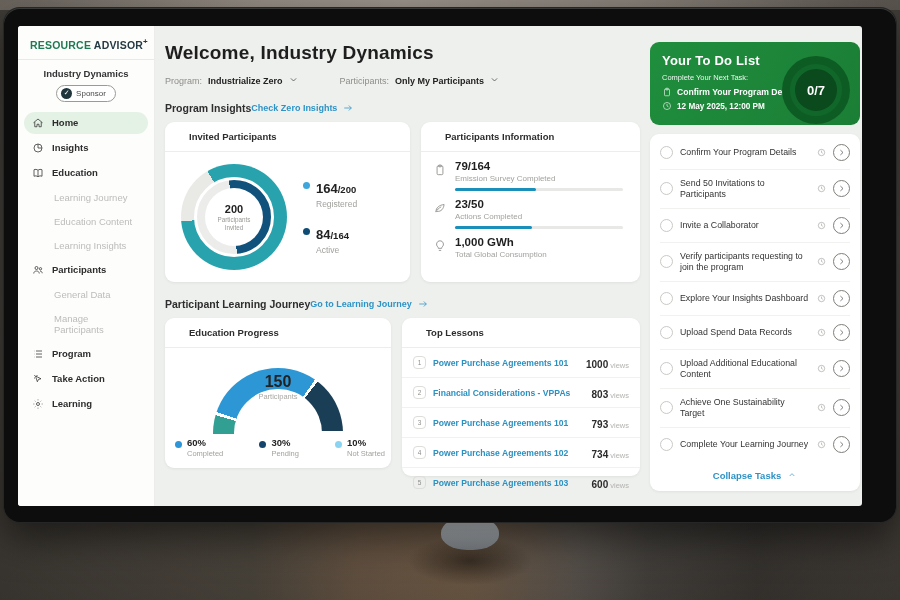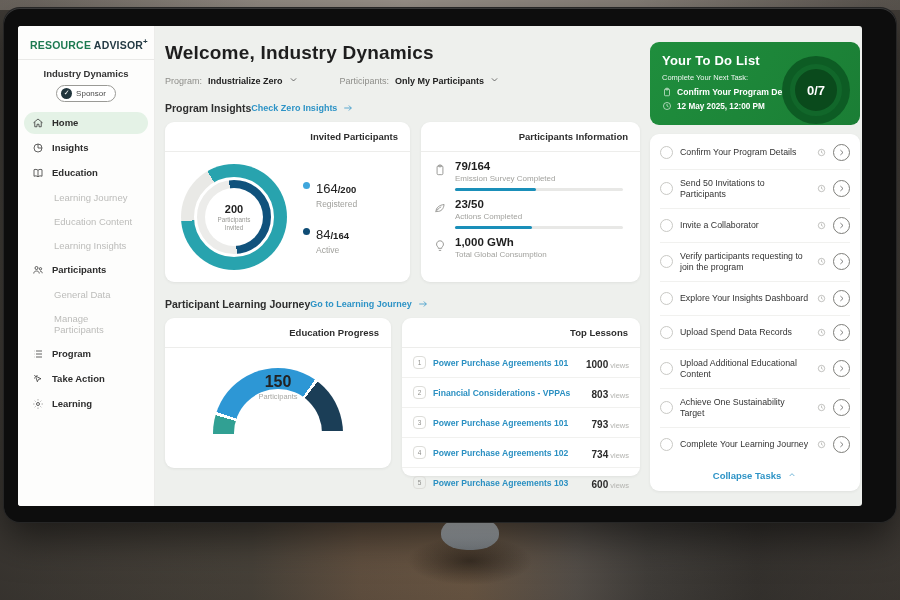--- a/index.html
+++ b/index.html
@@ -48,39 +48,39 @@
   .f-label { color:#8e8e8a; }
   .f-value { font-weight:bold; color:#222; }
   .chev svg { width:9px; height:9px; stroke:#444; fill:none; stroke-width:2; }
   .sec-row { display:flex; align-items:center; margin-top:16px; }
   .sec-title { font-size:10.5px; font-weight:bold; color:#2e2e2e; }
   .sec-link { display:flex; align-items:center; gap:5px; color:#2d93c6; font-weight:bold; font-size:9px; cursor:pointer; }
   .sec-link svg { width:12px; height:10px; stroke:#2d93c6; fill:none; stroke-width:1.8; }
 
   .cards-row { display:flex; gap:11px; margin-top:8px; }
   .card { background:#fff; border-radius:9px; box-shadow:0 1px 3px rgba(40,40,40,.07); }
-  .card-h { padding:9px 12px; font-size:9.5px; font-weight:bold; color:#2d2d2d; border-bottom:1px solid #ededeb;text-align:right; }
+  .card-h { padding:9px 24px; font-size:9.5px; font-weight:bold; color:#2d2d2d; border-bottom:1px solid #ededeb; }
 
   
   .card-invited { width:245px; height:160px; }
   .inv-body { display:flex; align-items:center; padding:12px 10px 0 16px; gap:16px; }
   .donut { position:relative; width:106px; height:106px; border-radius:50%;
     background: conic-gradient(from 330deg, #28a3ae 0 82%, #e9e9e6 82% 100%); }
   .donut-inner { position:absolute; inset:13px; border-radius:50%; border:3px solid #fff;
     background: conic-gradient(from 352deg, #10527c 0 51%, #ececea 51% 100%); }
   .donut-hole { position:absolute; inset:24px; border-radius:50%; background:#fff;
     display:flex; flex-direction:column; align-items:center; justify-content:center; text-align:center; }
   .donut-hole .dv { font-size:11px; font-weight:bold; color:#222; }
   .donut-hole .dl { font-size:6.3px; color:#9a9a96; line-height:1.25; margin-top:1px; width:44px; }
   .legend-col { display:flex; flex-direction:column; gap:16px; }
   .leg-item { display:flex; gap:6px; align-items:flex-start; }
   .dot { width:7px; height:7px; border-radius:50%; margin-top:3px; flex:0 0 auto; }
   .dot-sky { background:#3fa6dc; } .dot-navy { background:#0f4c75; }
   .dot-blue { background:#2e96d6; } .dot-dark { background:#16456b; } .dot-light { background:#8ad4f2; }
-  .leg-val { font-size:13px; font-weight:normal; color:#222; line-height:1; }
+  .leg-val { font-size:13px; font-weight:bold; color:#222; line-height:1; }
   .leg-suf { font-size:9.5px; font-weight:bold; color:#222; }
   .leg-lab { font-size:8.5px; color:#a0a09c; margin-top:2px; }
 
   
   .card-info { width:219px; height:160px; }
   .info-body { padding:8px 14px 0 12px; }
   .stat { display:flex; gap:8px; margin-bottom:7px; }
   .stat svg { width:14px; height:14px; stroke:#8e8e8a; fill:none; stroke-width:1.5; margin-top:3px; flex:0 0 auto; }
   .stat-val { font-size:11.5px; font-weight:bold; color:#1f1f1f; line-height:1.1; }
   .stat-lab { font-size:8px; color:#a2a29e; margin-top:1px; }
@@ -336,20 +336,43 @@
       <div class="card card-edu">
         <div class="card-h">Education Progress</div>
         <div class="gauge-wrap">
           <div class="gauge"></div>
           <div class="gauge-hole"></div>
         </div>
         <div class="gauge-center">
           <div class="gv">150</div>
           <div class="gl">Participants</div>
         </div>
+        <div class="edu-legend">
+          <div class="eleg">
+            <span class="dot dot-blue"></span>
+            <div>
+                  <div class="pct">60%</div>
+            <div class="lab">Completed</div>
+                </div>
+          </div>
+          <div class="eleg">
+            <span class="dot dot-dark"></span>
+            <div>
+                  <div class="pct">30%</div>
+            <div class="lab">Pending</div>
+                </div>
+          </div>
+          <div class="eleg">
+            <span class="dot dot-light"></span>
+            <div>
+                  <div class="pct">10%</div>
+            <div class="lab">Not Started</div>
+                </div>
+          </div>
+        </div>
       </div>
 
       <div class="card card-lessons">
         <div class="card-h">Top Lessons</div>
         <div class="lesson">
           <span class="rank">1</span>
           <span class="l-title">Power Purchase Agreements 101</span>
           <span><span class="l-views">1000</span><span class="l-vlab">views</span></span>
         </div>
         <div class="lesson">

